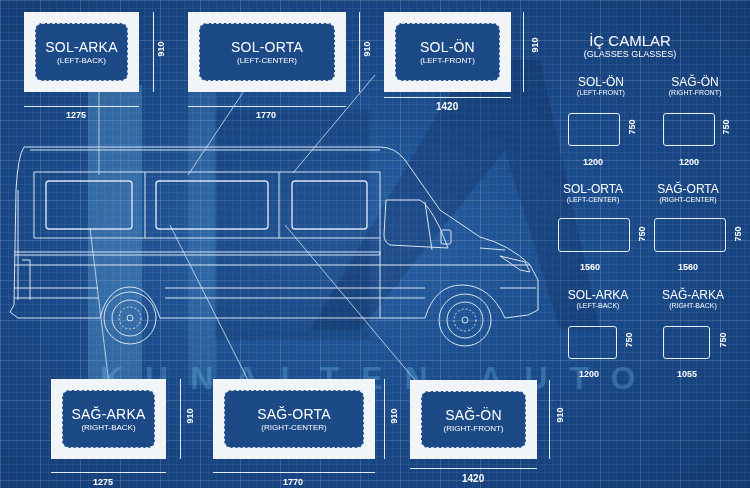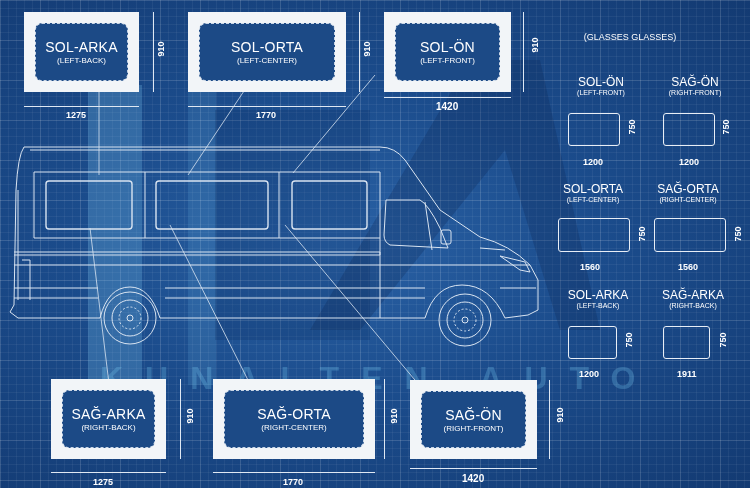--- a/index.html
+++ b/index.html
@@ -137,20 +137,21 @@
       <div class="gname">SAĞ-ÖN</div>
       <div class="gsub">(RIGHT-FRONT)</div>
     </div>
   </div>
   <div class="hline" style="left:410px;top:468px;width:127px;"></div>
   <div class="dim" style="left:462px;top:473px;font-size:10px;">1420</div>
   <div class="vline" style="left:549px;top:380px;height:79px;"></div>
   <div class="vtext" style="left:552px;top:410px;">910</div>
 
   <div class="title" style="left:580px;top:32px;width:100px;">
+    <div style="font-size:15px;">İÇ CAMLAR</div>
     <div style="font-size:9px;">(GLASSES GLASSES)</div>
   </div>
 
   <div class="inner-label" style="left:556px;top:75px;">
     <div class="n">SOL-ÖN</div>
     <div class="s">(LEFT-FRONT)</div>
   </div>
   <div class="inner-box" style="left:568px;top:113px;width:50px;height:31px;"></div>
   <div class="dim" style="left:583px;top:157px;">1200</div>
   <div class="vtext" style="left:624px;top:122px;">750</div>
@@ -185,16 +186,16 @@
   </div>
   <div class="inner-box" style="left:568px;top:326px;width:47px;height:31px;"></div>
   <div class="dim" style="left:579px;top:369px;">1200</div>
   <div class="vtext" style="left:621px;top:335px;">750</div>
 
   <div class="inner-label" style="left:648px;top:288px;">
     <div class="n">SAĞ-ARKA</div>
     <div class="s">(RIGHT-BACK)</div>
   </div>
   <div class="inner-box" style="left:663px;top:326px;width:45px;height:31px;"></div>
-  <div class="dim" style="left:677px;top:369px;">1911</div>
+  <div class="dim" style="left:677px;top:369px;">1055</div>
   <div class="vtext" style="left:715px;top:335px;">750</div>
 
 </div>
 
 </body></html>

